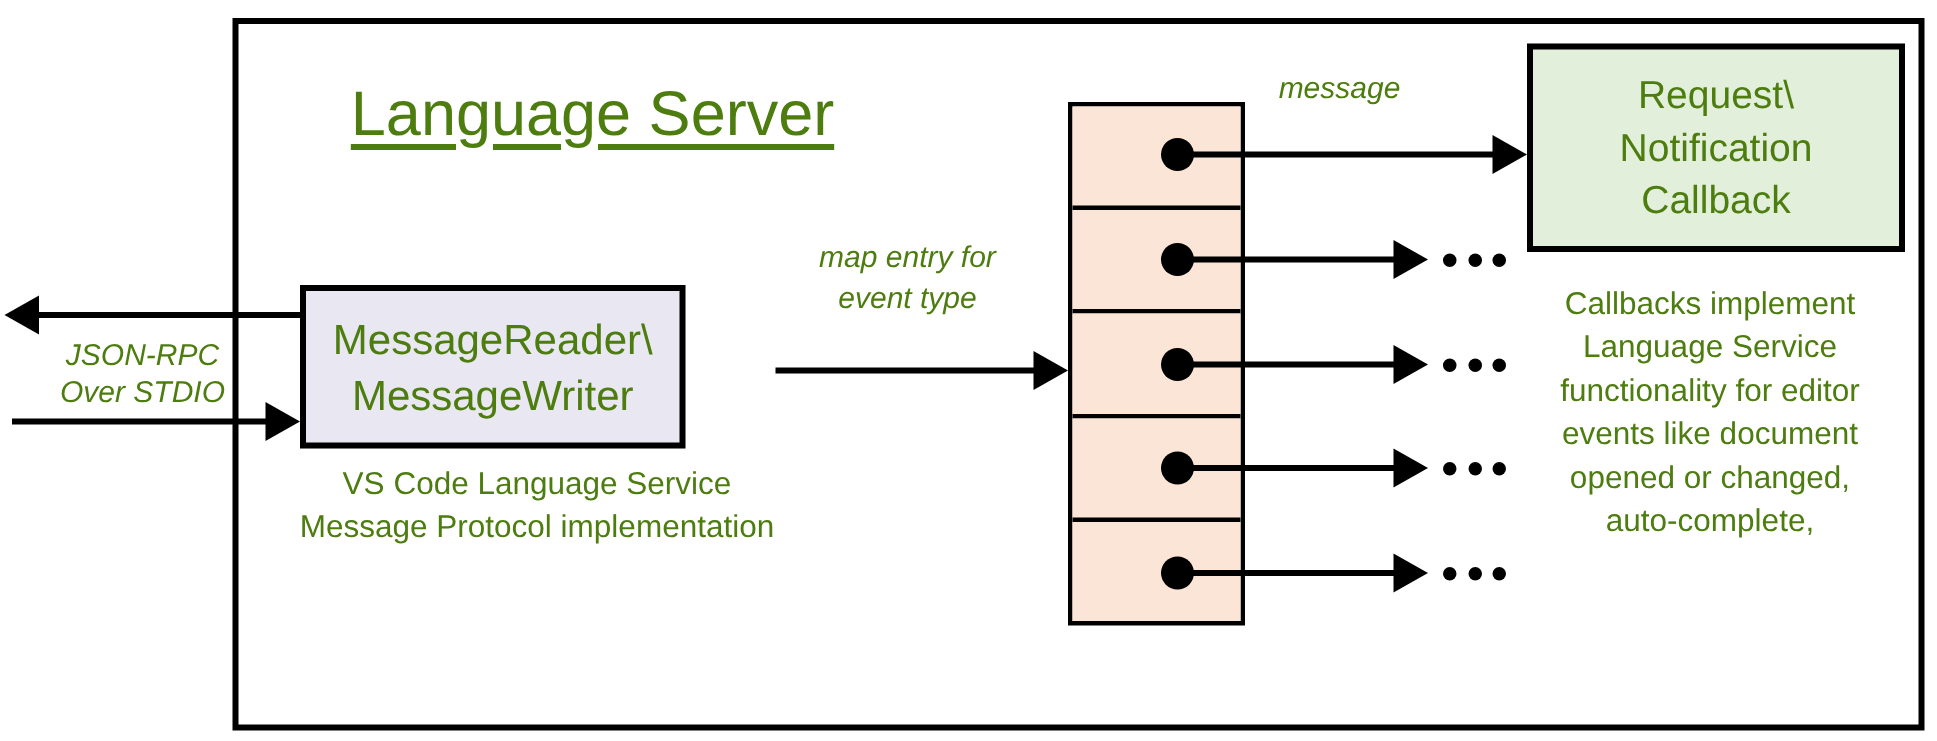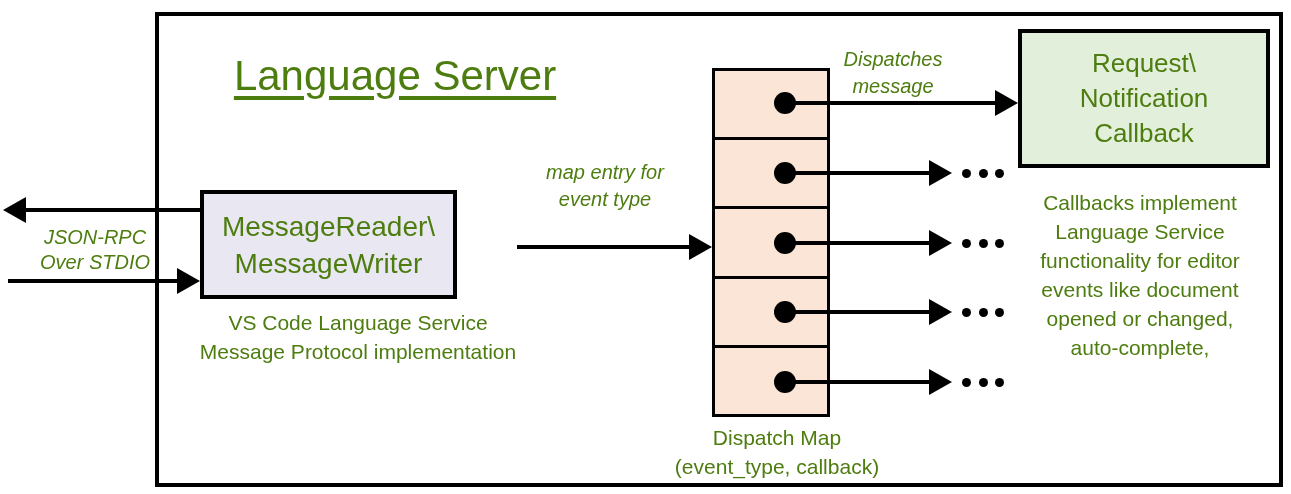--- a/index.html
+++ b/index.html
@@ -66,24 +66,20 @@
     <div>event type</div>
   </div>
 
   <div class="dispatch-map">
     <div class="dm-row" style="background: rgb(251, 229, 214);"></div>
     <div class="dm-row" style="background: rgb(251, 229, 214);"></div>
     <div class="dm-row" style="background: rgb(251, 229, 214);"></div>
     <div class="dm-row" style="background: rgb(251, 229, 214);"></div>
     <div class="dm-row" style="background: rgb(251, 229, 214);"></div>
   </div>
-  <div class="caption" style="left:657px;top:423px;width:240px;">
-    <div>Dispatch Map</div>
-    <div>(event_type, callback)</div>
-  </div>
 
   <div class="dot" style="left:774px;top:92px;"></div>
   <div class="dot" style="left:774px;top:162px;"></div>
   <div class="dot" style="left:774px;top:232px;"></div>
   <div class="dot" style="left:774px;top:301px;"></div>
   <div class="dot" style="left:774px;top:371px;"></div>
 
   <div class="hline" style="left:785px;top:101px;width:212px;"></div>
   <div class="ah-r" style="left:995px;top:90px;"></div>
 
@@ -113,21 +109,20 @@
 
   <div class="hline" style="left:785px;top:380px;width:146px;"></div>
   <div class="ah-r" style="left:929px;top:369px;"></div>
   <div class="ellipsis" style="left:962px;top:370px;" title="...">
     <div class="edot"></div>
     <div class="edot"></div>
     <div class="edot"></div>
   </div>
 
   <div class="label italic" style="left:833px;top:46px;width:120px;line-height:27px;">
-    <div>Dispatches</div>
     <div>message</div>
   </div>
 
   <div class="box callback-box" style="background: rgb(226, 239, 218);">
     <div>Request\</div>
     <div>Notification</div>
     <div>Callback</div>
   </div>
 
   <div class="caption" style="left:1005px;top:188px;width:270px;">

